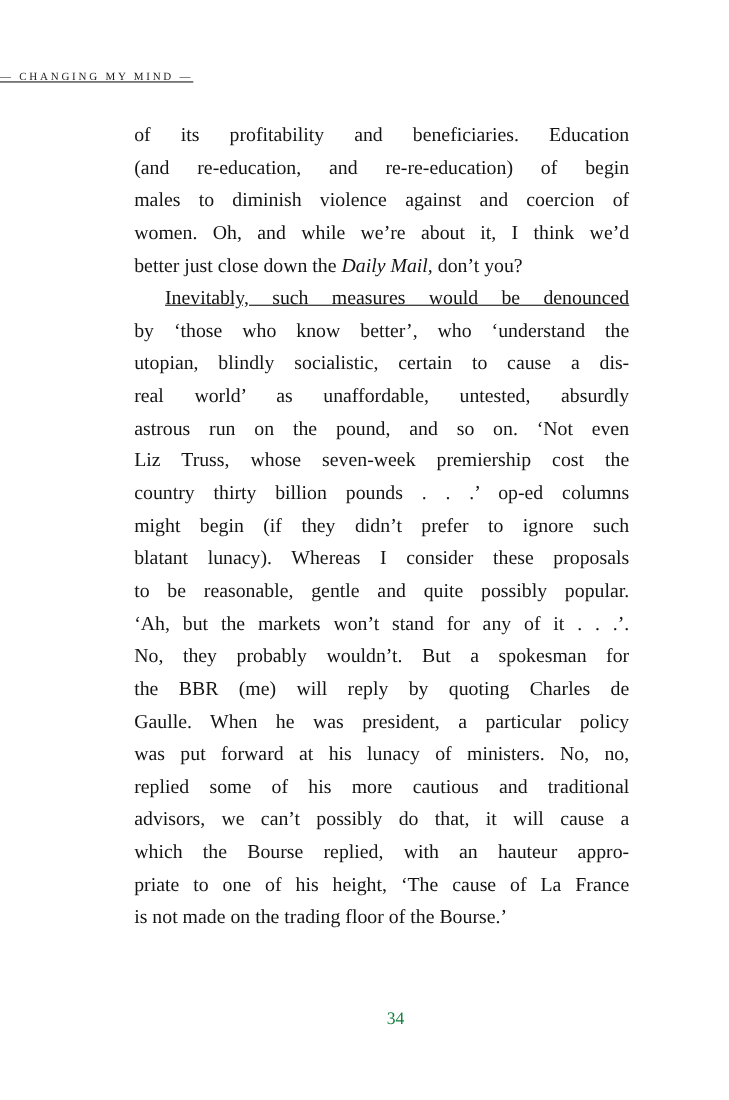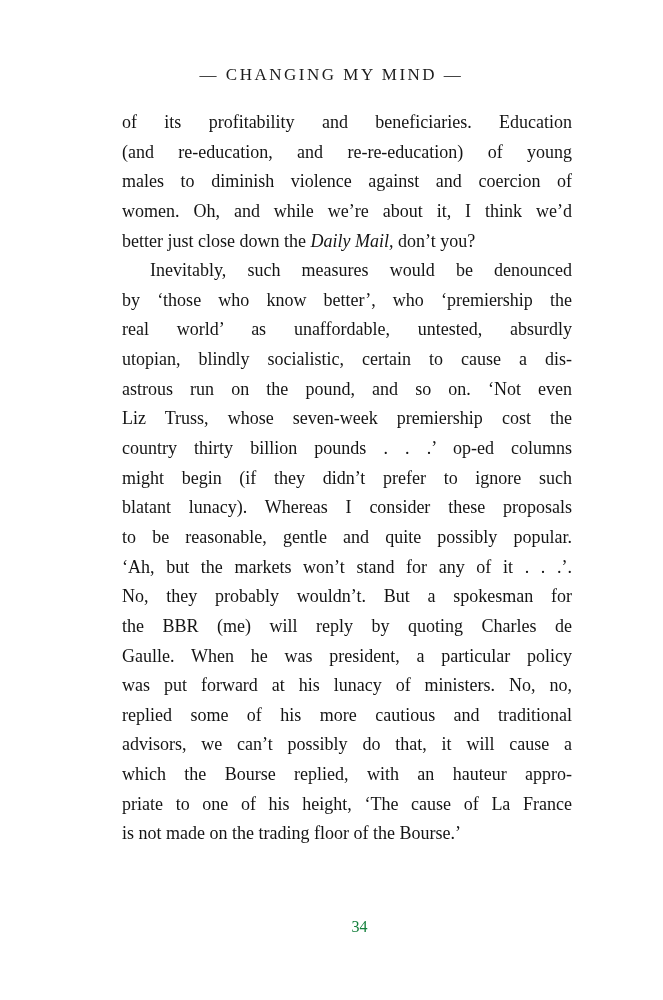--- a/index.html
+++ b/index.html
@@ -14,24 +14,24 @@
     background: #ffffff;
     color: #161616;
     font-family: "Liberation Serif", serif;
     overflow: hidden;
   }
   .running-header {
     position: absolute;
     top: 65px;
     left: 0;
     width: 100%;
-    text-align: center;
-    font-size: 17px;
+    font-size: 10px;
     letter-spacing: 2.5px;
     color: #1c1c1c;
+    text-decoration: underline;
   }
   .body-text {
     position: absolute;
     top: 108px;
     left: 107px;
     width: 450px;
     font-size: 18px;
     color: #141414;
     margin-left: 15px;
   }
@@ -44,20 +44,21 @@
     height: 29.65px;
     text-align: justify;
     text-align-last: justify;
     white-space: normal;
   }
   .line.last {
     text-align-last: left;
   }
   .line.indent {
     text-indent: 28px;
+    text-decoration: underline;
   }
   .italic {
     font-style: italic;
   }
   .page-number {
     position: absolute;
     top: 918px;
     left: 0;
     width: 100%;
     text-align: center;
@@ -68,30 +69,30 @@
 </style>
 </head>
 <body>
 
 <div class="book-page">
   <div class="running-header">—  CHANGING MY MIND  —</div>
 
   <div class="body-text">
       <div class="paragraph">
         <div class="line">of its profitability and beneficiaries. Education</div>
-        <div class="line">(and re-education, and re-re-education) of young</div>
+        <div class="line">(and re-education, and re-re-education) of begin</div>
         <div class="line">males to diminish violence against and coercion of</div>
         <div class="line">women. Oh, and while we’re about it, I think we’d</div>
         <div class="line last"><span>better just close down the </span><span class="italic">Daily Mail,</span><span> don’t you?</span></div>
       </div>
       <div class="paragraph">
         <div class="line indent">Inevitably, such measures would be denounced</div>
-        <div class="line">by ‘those who know better’, who ‘premiership the</div>
+        <div class="line">by ‘those who know better’, who ‘understand the</div>
+        <div class="line">utopian, blindly socialistic, certain to cause a dis-</div>
         <div class="line">real world’ as unaffordable, untested, absurdly</div>
-        <div class="line">utopian, blindly socialistic, certain to cause a dis-</div>
         <div class="line">astrous run on the pound, and so on. ‘Not even</div>
         <div class="line">Liz Truss, whose seven-week premiership cost the</div>
         <div class="line">country thirty billion pounds . . .’ op-ed columns</div>
         <div class="line">might begin (if they didn’t prefer to ignore such</div>
         <div class="line">blatant lunacy). Whereas I consider these proposals</div>
         <div class="line">to be reasonable, gentle and quite possibly popular.</div>
         <div class="line">‘Ah, but the markets won’t stand for any of it . . .’.</div>
         <div class="line">No, they probably wouldn’t. But a spokesman for</div>
         <div class="line">the BBR (me) will reply by quoting Charles de</div>
         <div class="line">Gaulle. When he was president, a particular policy</div>

